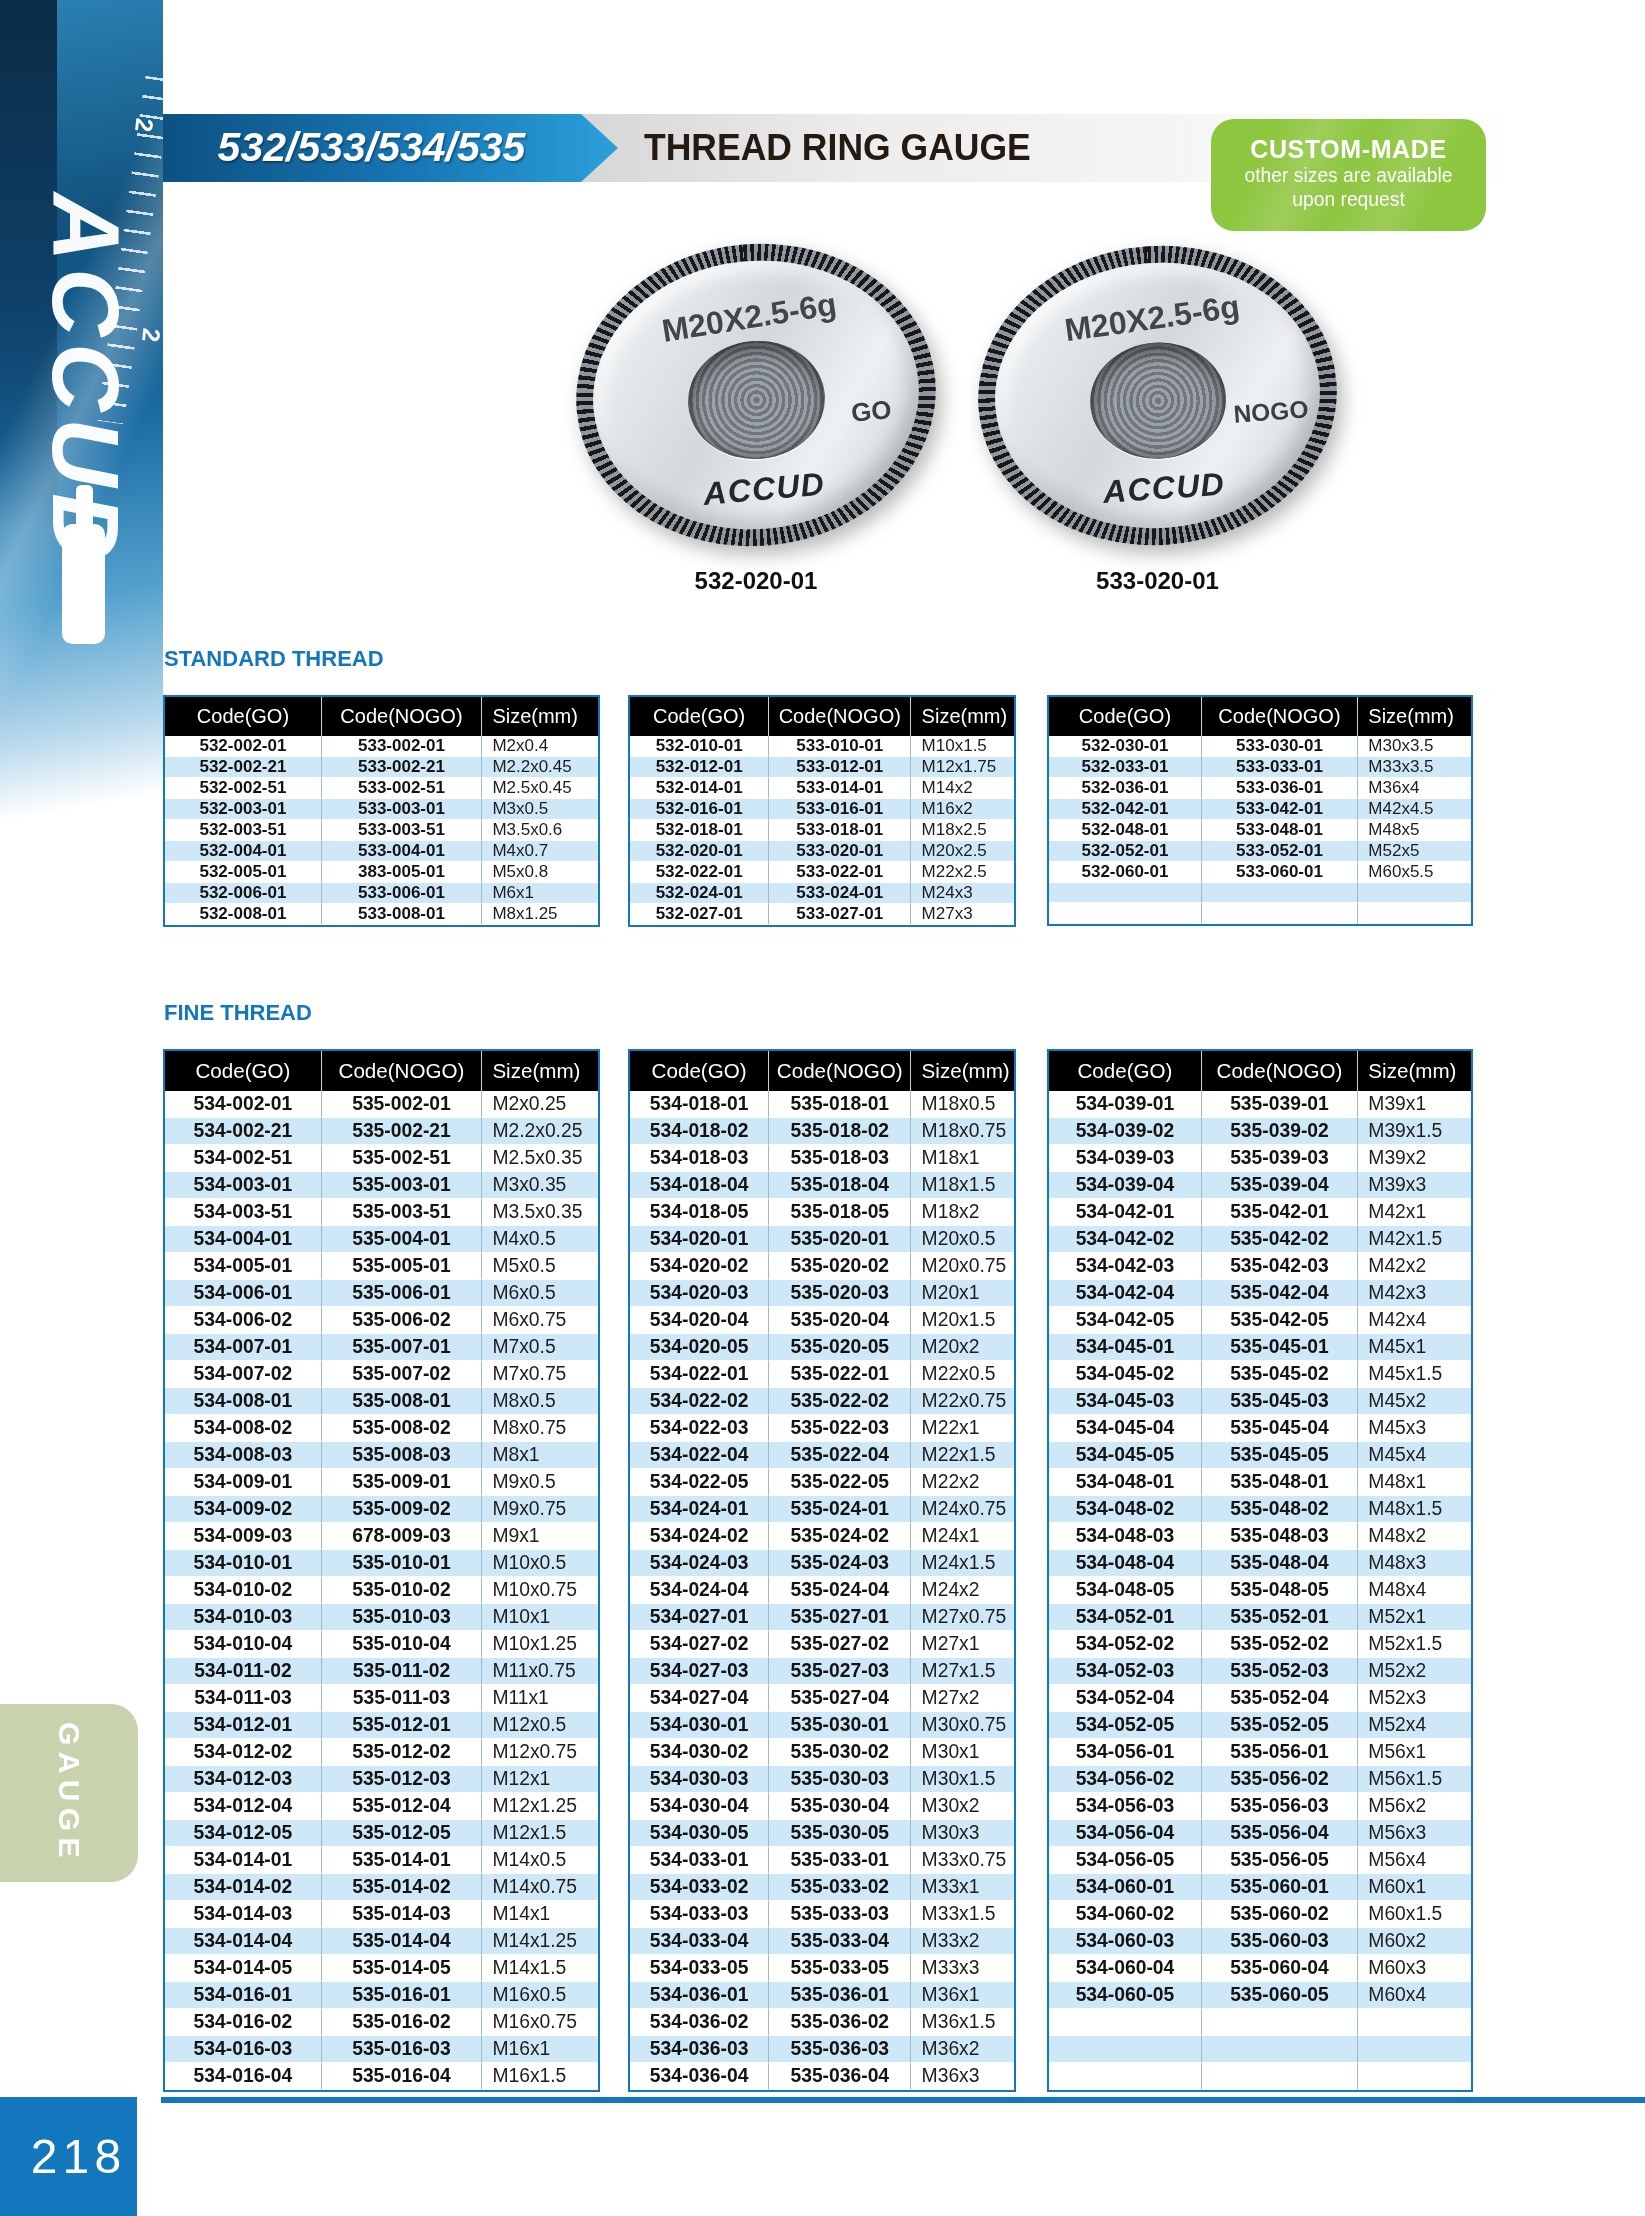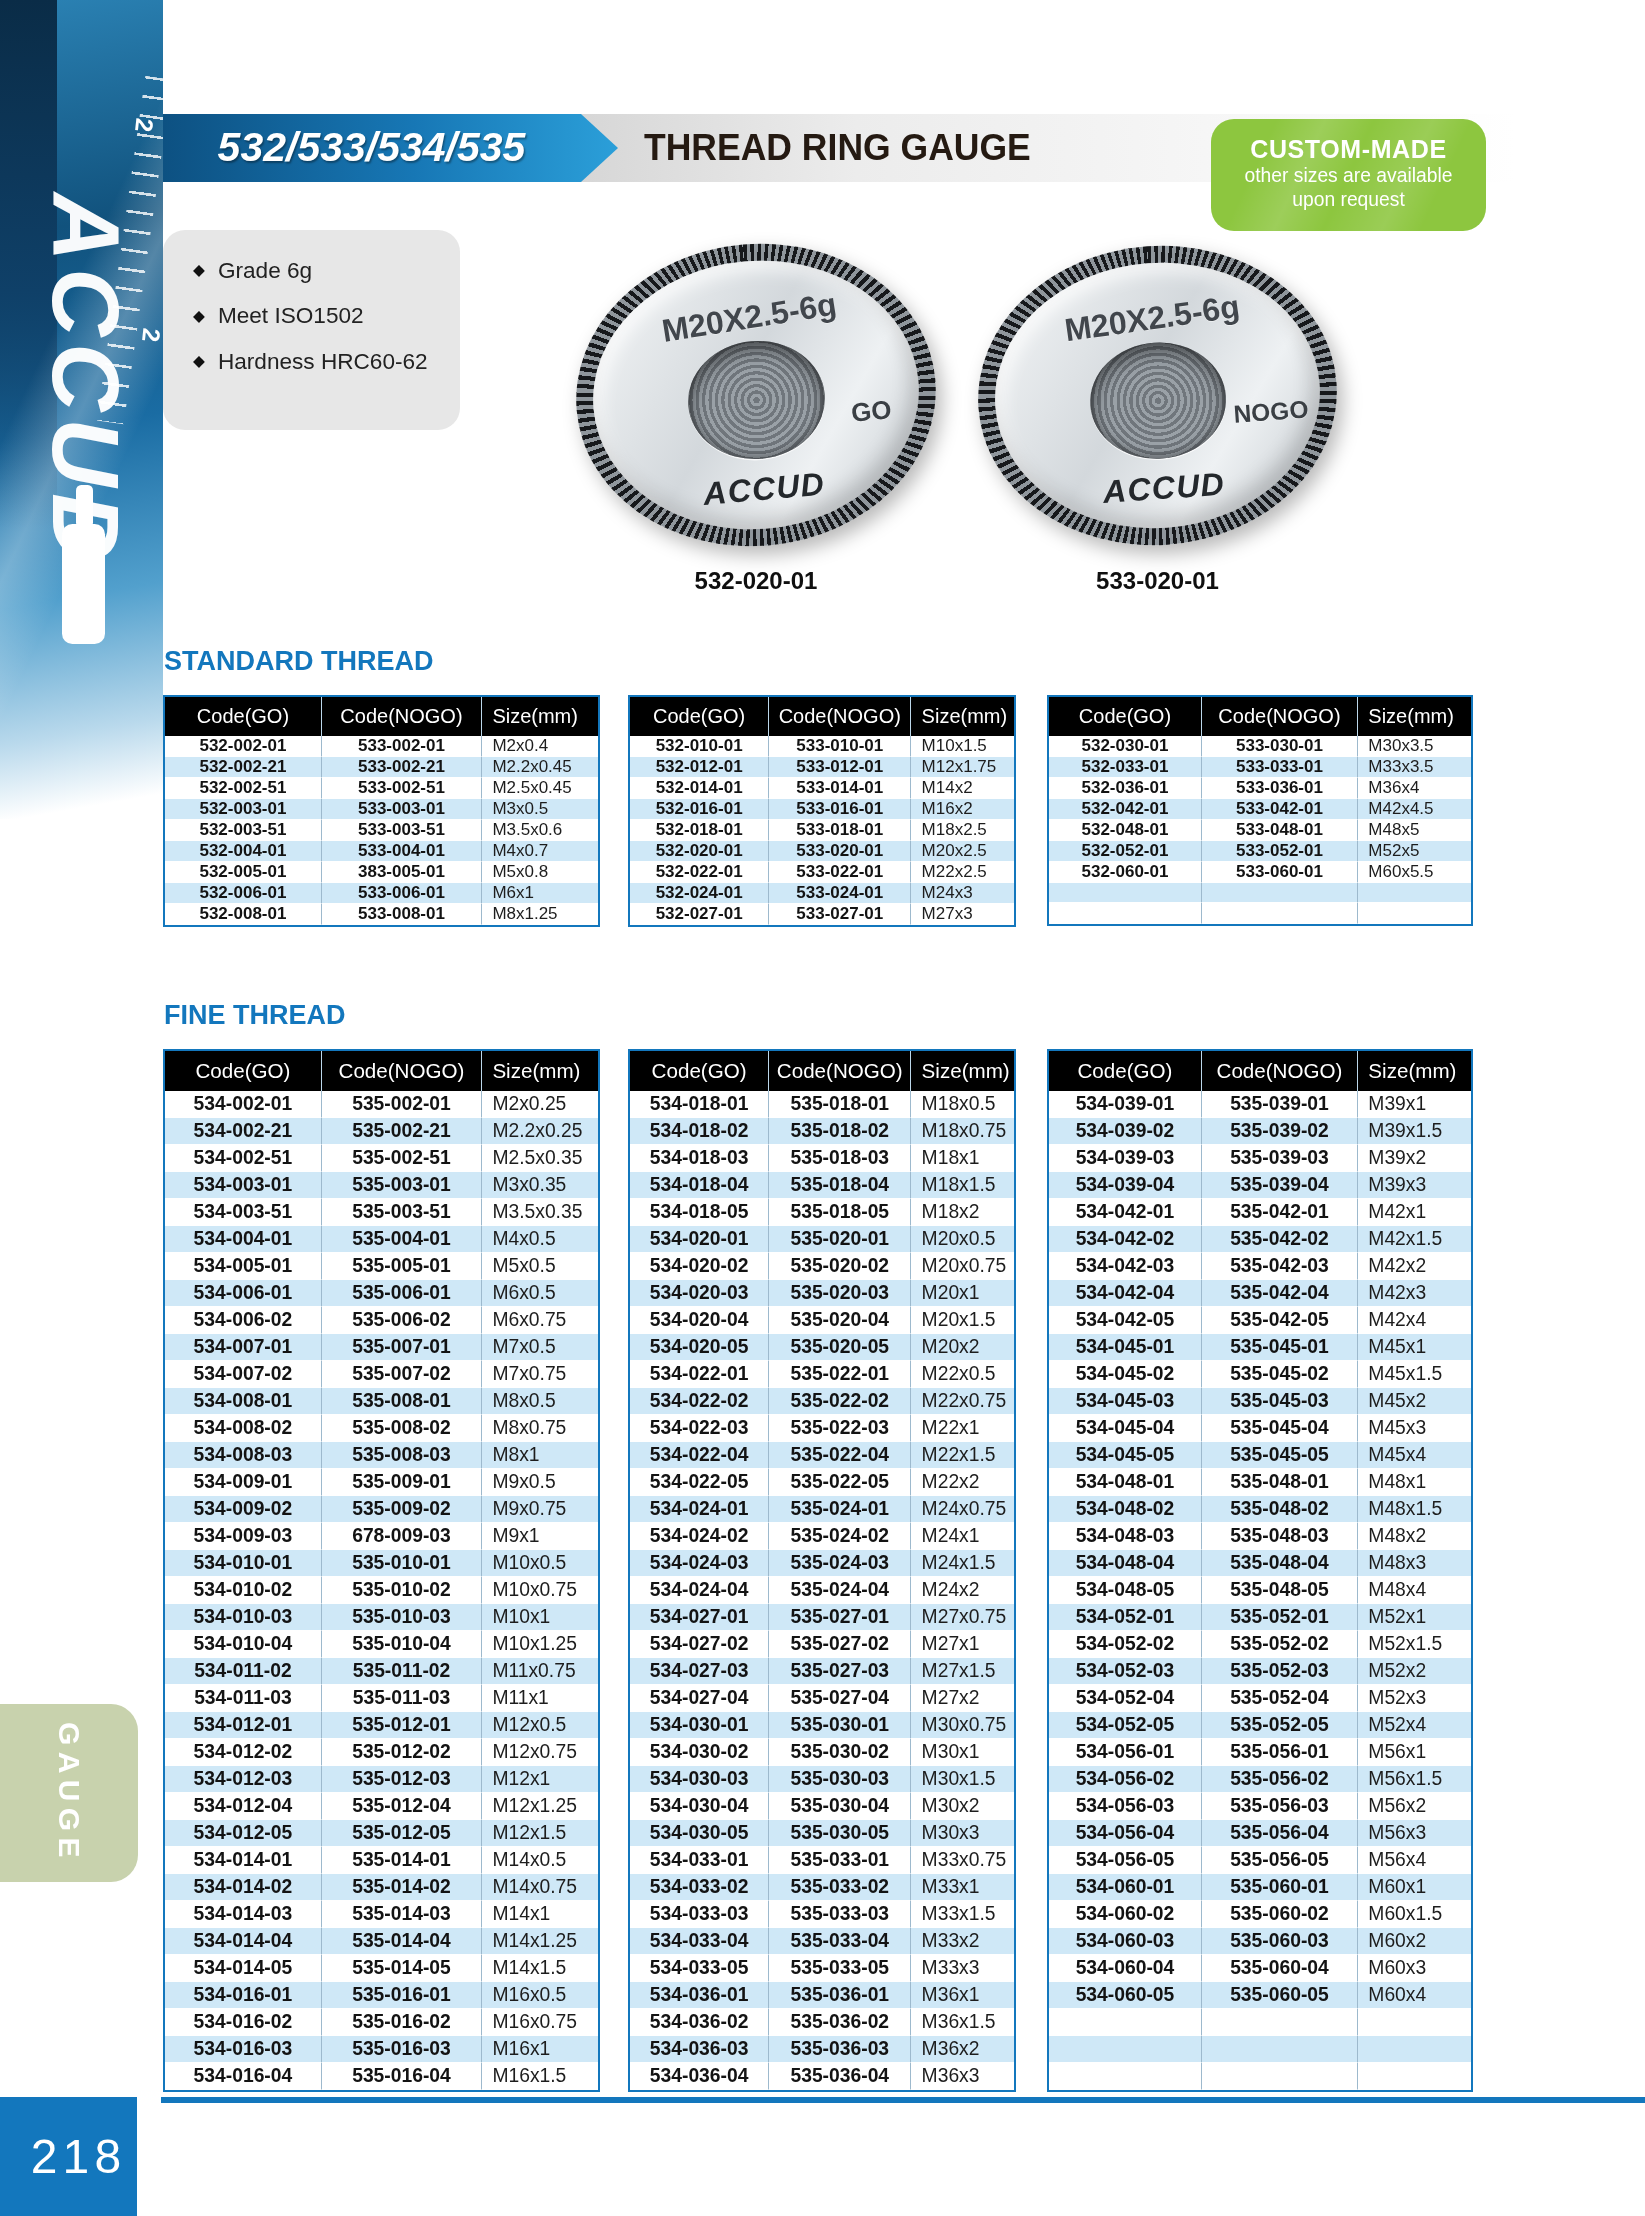--- a/index.html
+++ b/index.html
@@ -67,21 +67,21 @@
     text-shadow:0 0.6px 0 rgba(255,255,255,.6);}
   .ring-go .type-label{right:9%;}
   .ring-nogo .type-label{right:4%;font-size:24.5px;}
   .ring .brand{position:absolute;bottom:8%;width:100%;text-align:center;font-size:32px;font-weight:800;
     font-style:italic;color:#24282c;letter-spacing:1.3px;}
   .ring-code{position:absolute;text-align:center;font-size:24px;font-weight:700;color:#101010;}
   .code-go{left:576px;top:567px;width:360px;}
   .code-nogo{left:978px;top:567px;width:359px;}
 
   
-  .section-title{position:absolute;left:164px;font-size:27px;font-weight:800;color:#1377bd;letter-spacing:0;}
+  .section-title{position:absolute;left:164px;font-size:22px;font-weight:800;color:#1377bd;letter-spacing:0;}
   .std-title{top:646px;}
   .fine-title{top:1000px;}
 
   
   .gauge-table{position:absolute;border-collapse:separate;border-spacing:0;table-layout:fixed;
     background:#fff;border:2.6px solid #1377bd;}
   .gauge-table th{background:#000000;color:#fff;font-weight:400;text-align:center;
     overflow:hidden;white-space:nowrap;padding:0;}
   .gauge-table th + th{border-left:1.3px solid #bcd7ea;}
   .gauge-table td{background:#fff;color:#131313;font-weight:700;text-align:center;
@@ -133,27 +133,20 @@
   <div class="series-banner">
     <span class="series-text">532/533/534/535</span>
   </div>
 
   <div class="badge">
     <div class="badge-title">CUSTOM-MADE</div>
     <div class="badge-sub">other sizes are available</div>
     <div class="badge-sub">upon request</div>
   </div>
 
-  <div class="features-box">
-    <ul class="features-list">
-      <li><span class="bullet">◆</span><span>Grade 6g</span></li>
-      <li><span class="bullet">◆</span><span>Meet ISO1502</span></li>
-      <li><span class="bullet">◆</span><span>Hardness HRC60-62</span></li>
-    </ul>
-  </div>
 
   <div class="ring ring-go">
     <div class="face">
       <div class="marking">M20X2.5-6g</div>
       <div class="type-label">GO</div>
       <div class="brand">ACCUD</div>
       <div class="hole"></div>
     </div>
   </div>
   <div class="ring ring-nogo">

